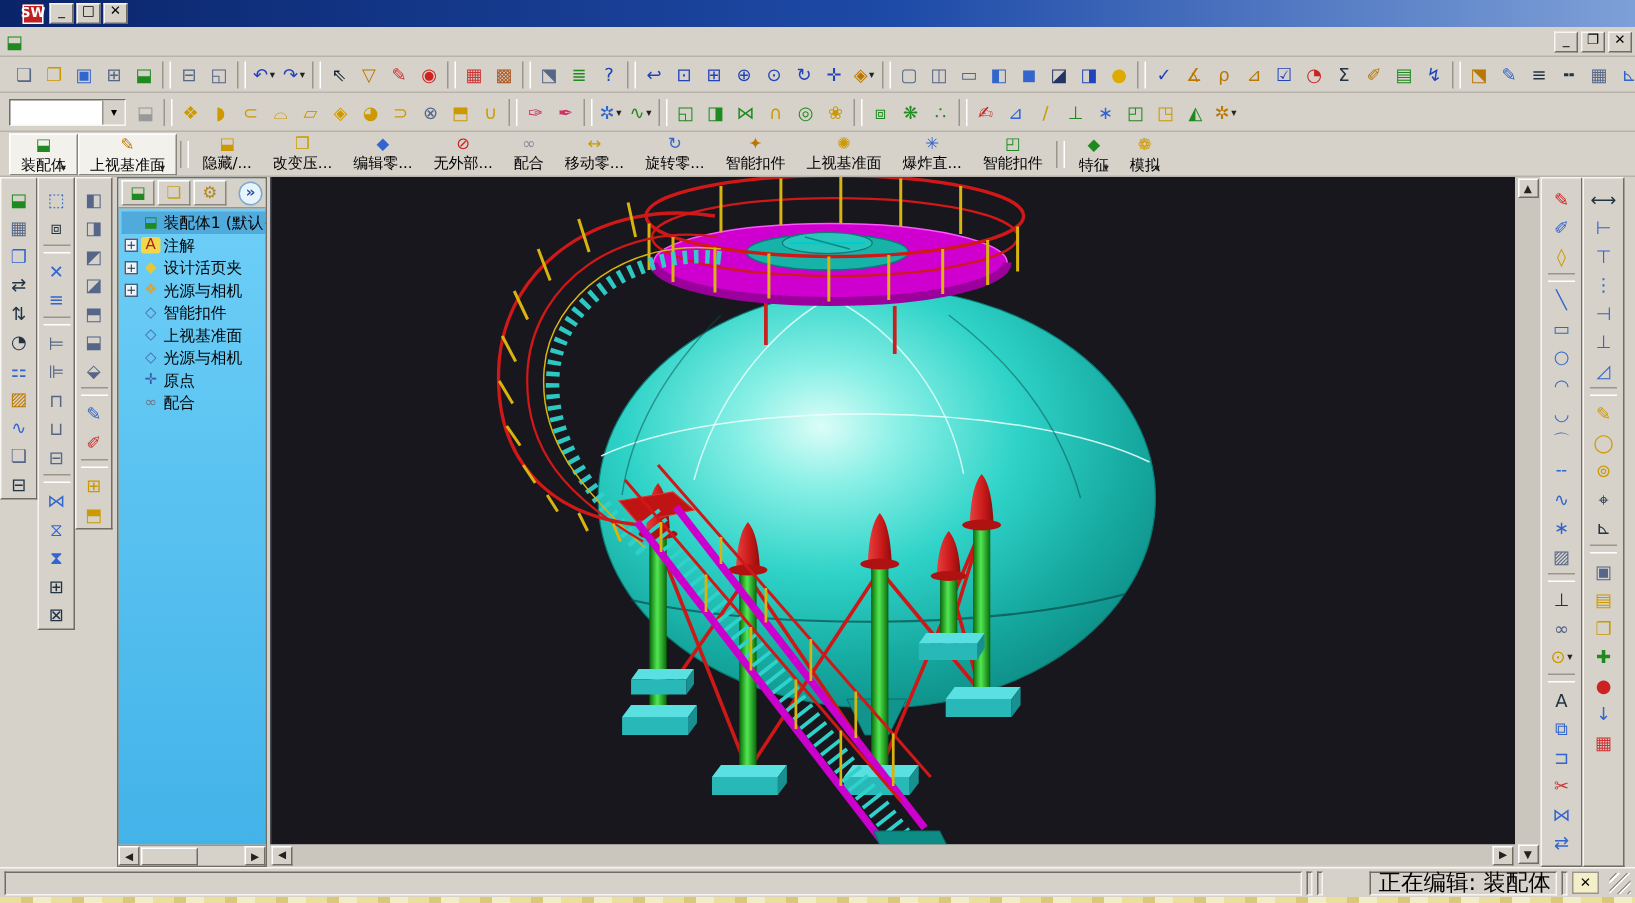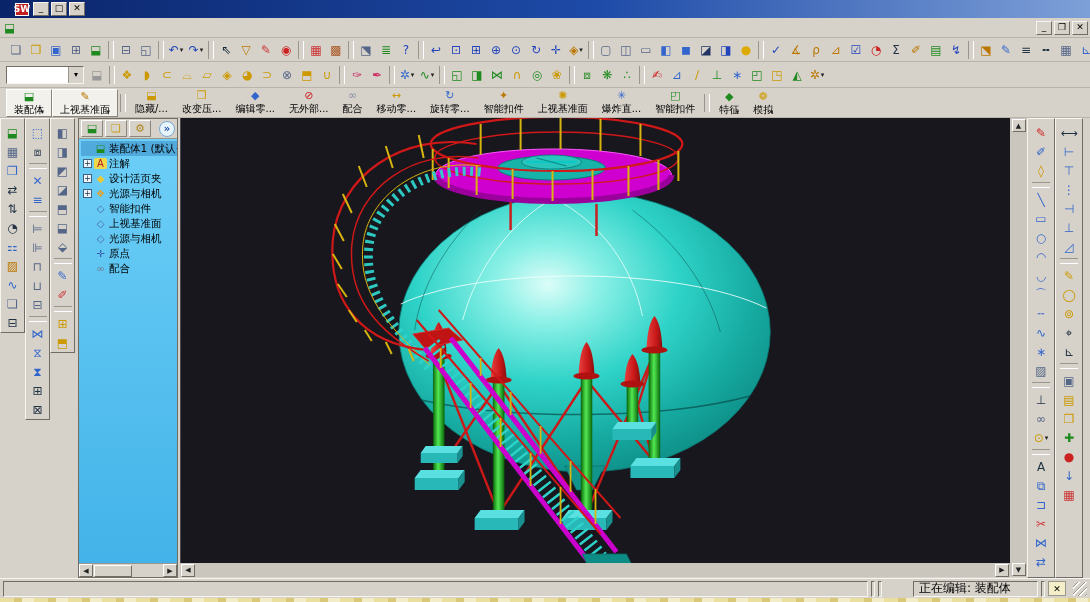--- a/index.html
+++ b/index.html
@@ -96,21 +96,21 @@
 
   
   .rstrips { position:absolute; left:1027px; top:0; width:63px; height:460px; display:flex; background:#d6d2ca; }
   .rstrips .vbar { width:28px; }
 
   
   .statusbar { position:absolute; left:0; top:578px; width:1090px; height:20px; background:#d6d2ca;
     display:flex; align-items:center; padding:1px 3px; gap:3px; border-top:1px solid #f6f5f1; }
   .sb-main { flex:1; height:16px; }
   .sb-sep { width:4px; height:16px; }
-  .sb-text { width:125px; height:16px; display:flex; align-items:center; padding-left:5px; font-size:12px;margin-left:28px; }
+  .sb-text { width:125px; height:16px; display:flex; align-items:center; padding-left:5px; font-size:15px;margin-left:28px; }
   .sb-x { width:18px; height:15px; background:#f4efc8; border:1px solid #9a968e; display:flex; align-items:center;
     justify-content:center; font-size:9px; font-weight:bold; color:#000; }
   .grip { width:14px; height:14px; margin-left:4px;
     background:repeating-linear-gradient(135deg,transparent 0 3px,#9a968e 3px 4px,#fff 4px 5px); }
 
   .bottom-strip { position:absolute; left:0; top:598px; width:1090px; height:4px;
     background:repeating-linear-gradient(to right,#eadf9e 0 14px,#d9c878 14px 22px,#f2ecc8 22px 34px); }
 </style>
 </head>
 <body>

